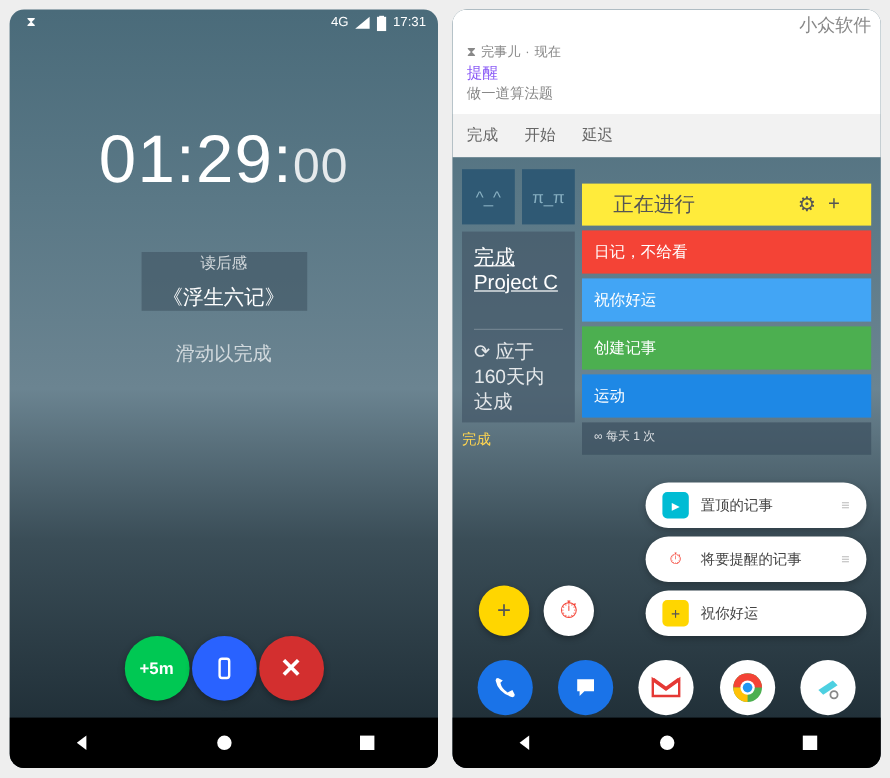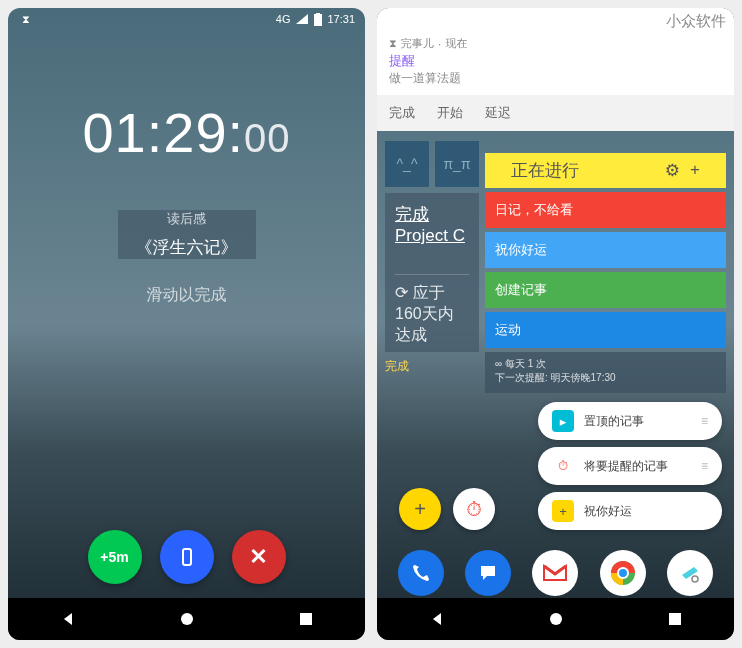--- a/index.html
+++ b/index.html
@@ -10,21 +10,21 @@
 .status-bar { height: 22px; display: flex; justify-content: flex-end; align-items: center; padding: 0 10px; gap: 5px; color: #fff; font-size: 11px; }
 .status-bar .left { margin-right: auto; margin-left: 4px; }
 
 
 .timer-time { color: #fff; font-size: 56px; font-weight: 200; text-align: center; margin-top: 70px; letter-spacing: 1px; }
 .timer-time .sec { font-size: 40px; opacity: 0.85; }
 .task-card { background: rgba(60,80,95,0.55); margin: 45px auto 0; width: 138px; text-align: center; }
 .task-label { color: rgba(255,255,255,0.75); font-size: 13px; margin-bottom: 8px; }
 .task-name { color: #fff; font-size: 17px; }
 .swipe-hint { color: rgba(255,255,255,0.7); font-size: 16px; text-align: center; margin-top: 26px; }
-.action-row { position: absolute; bottom: 56px; left: 0; right: 0; display: flex; justify-content: center; gap: 18px; }
+.action-row { position: absolute; bottom: 56px; left: 0; right: 0; display: flex; justify-content: center; gap: 2px; }
 .fab { width: 54px; height: 54px; border-radius: 50%; display: flex; align-items: center; justify-content: center; color: #fff; font-weight: 600; font-size: 14px; cursor: pointer; box-shadow: 0 2px 6px rgba(0,0,0,0.3); }
 .fab-green { background: #00c853; }
 .fab-blue { background: #2962ff; }
 .fab-red { background: #d32f2f; font-size: 22px; }
 
 
 .nav-bar { position: absolute; bottom: 0; left: 0; right: 0; height: 42px; background: #000; display: flex; justify-content: space-around; align-items: center; }
 .nav-btn { color: #fff; cursor: pointer; }
 
 
@@ -163,21 +163,20 @@
           <span>⚙</span>
           <span>+</span>
         </span>
       </div>
       <div class="litem li-red">日记，不给看</div>
       <div class="litem li-blue">祝你好运</div>
       <div class="litem li-green">创建记事</div>
       <div class="litem li-sport">运动</div>
       <div class="list-foot">
         <div>∞ 每天 1 次</div>
-        <div>下一次提醒: 明天傍晚17:30</div>
       </div>
     </div>
   </div>
 
   <div class="fab-strip">
     <div class="fab-sm" style="background:#ffd600;color:#555">+</div>
     <div class="fab-sm" style="background:#fff;color:#f44336">⏱</div>
   </div>
 
   <div class="pills">

